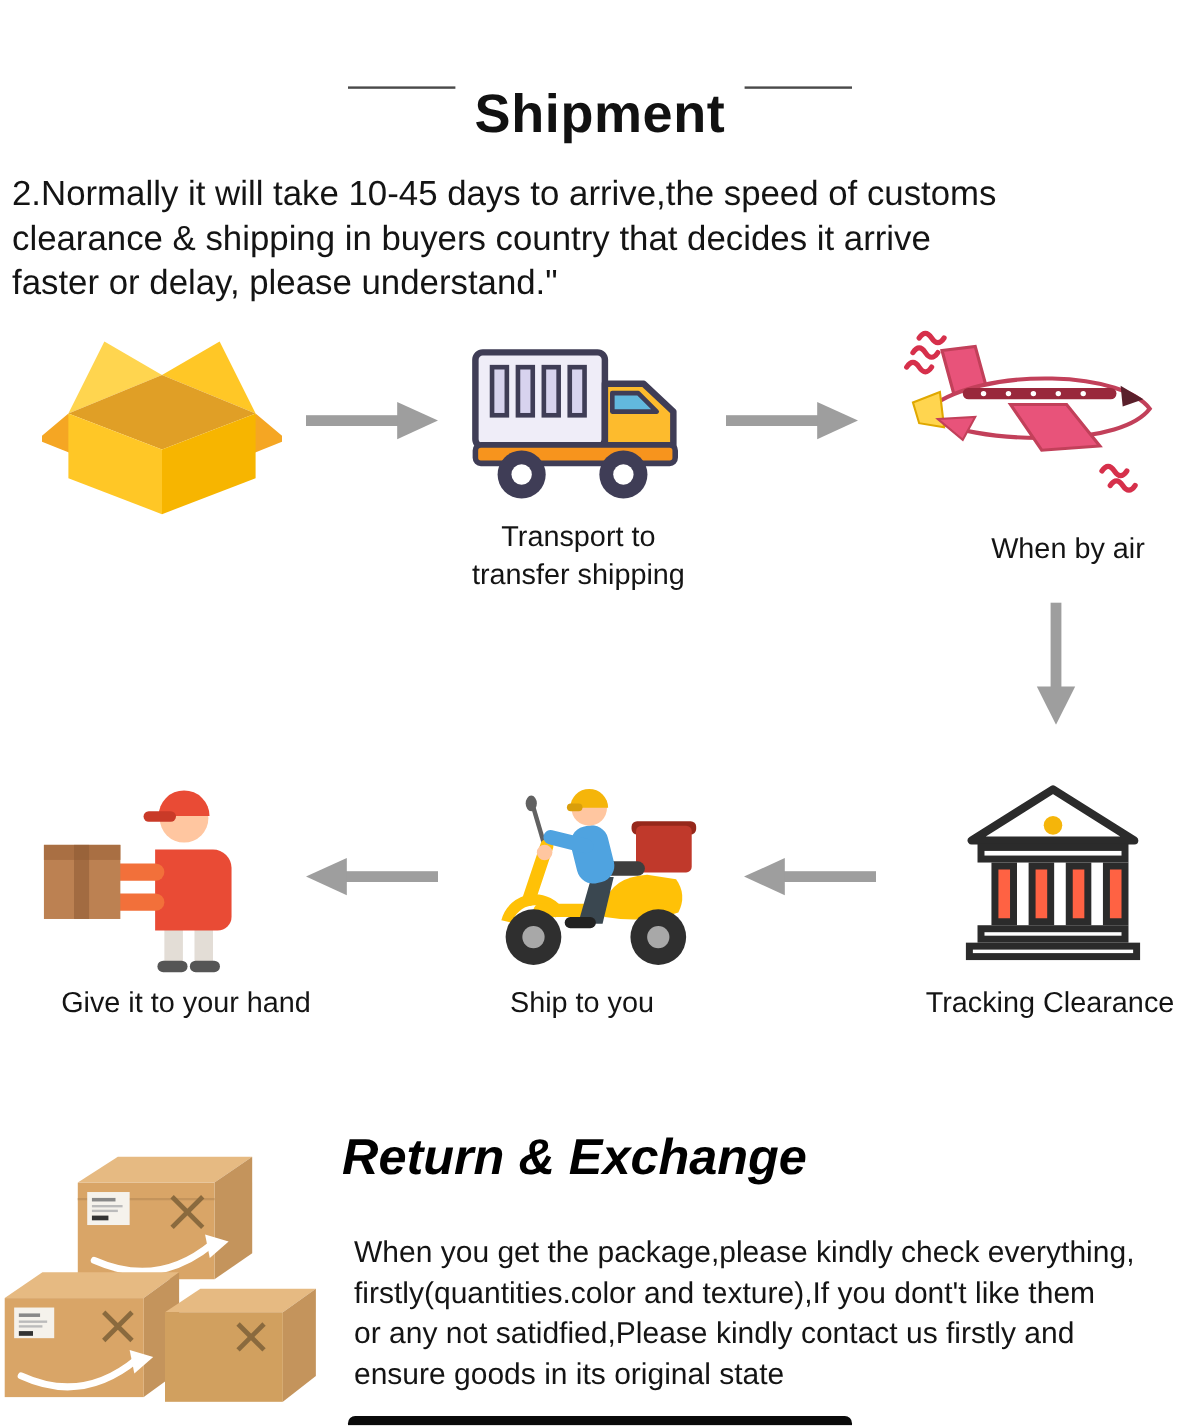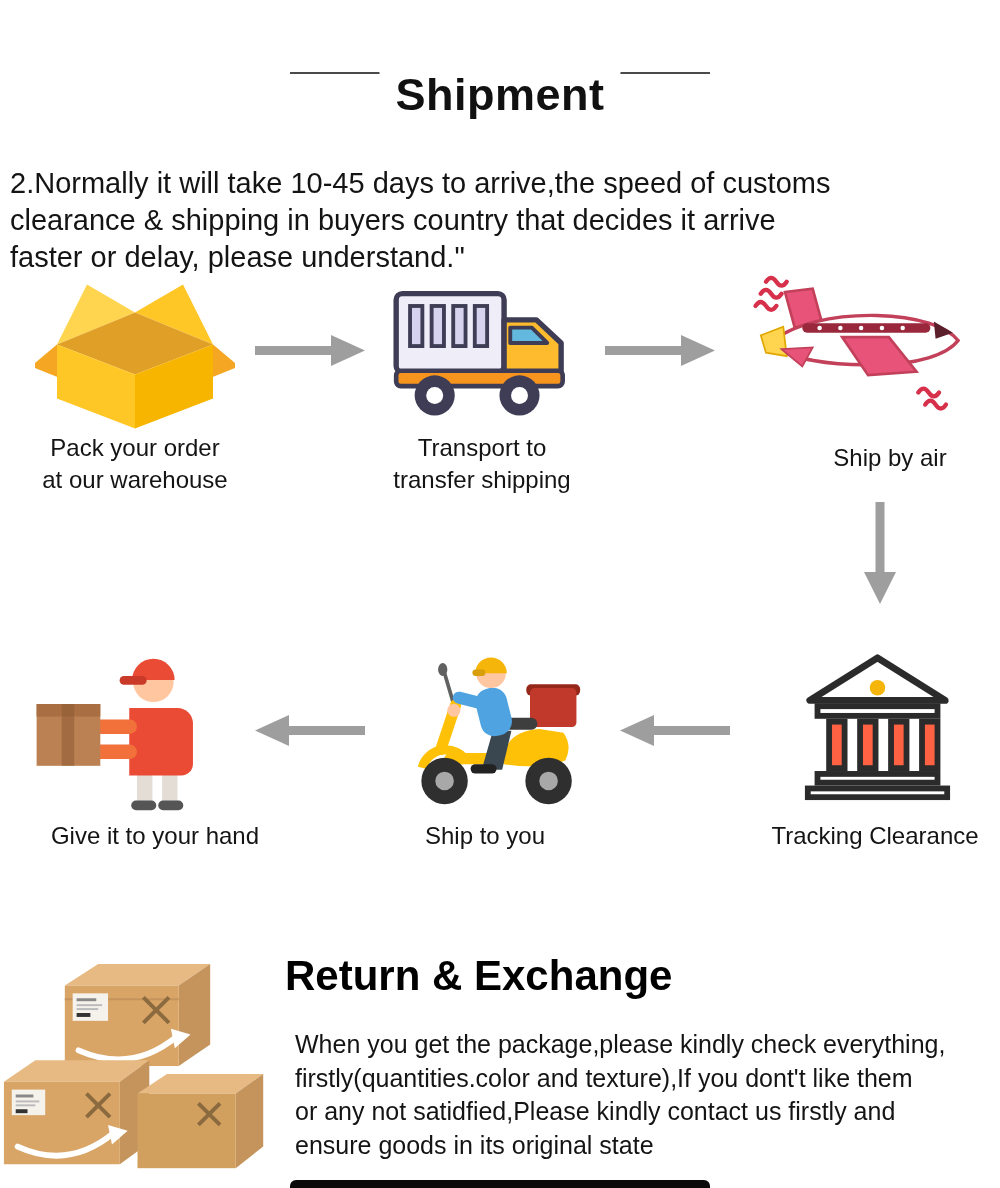--- a/index.html
+++ b/index.html
@@ -41,21 +41,21 @@
 </head>
 <body>
 
 <div class="page">
 
   <div class="abs title-block" style="left:290px; top:24px; width:420px; height:52px;">
     <div class="abs underline" style="left:0; right:0; bottom:2px;"></div>
     <span class="main-title abs" style="left:50%; transform:translateX(-50%); top:-2px;margin-top:47px;">Shipment</span>
   </div>
 
-  <div class="abs note preline" style="left:10px; top:165px; width:980px;">2.Normally it will take 10-45 days to arrive,the speed of customs
+  <div class="abs note preline" style="left:10px; top:144px; width:980px;">2.Normally it will take 10-45 days to arrive,the speed of customs
 clearance &amp; shipping in buyers country that decides it arrive
 faster or delay, please understand."</div>
 
   <div class="abs" style="left:0; top:260px; width:1000px; height:240px;">
 
     <span class="abs" style="left:35px; top:15px; width:200px; height:158px;">
       <svg viewBox="0 0 200 155" width="200" height="158">
         <polygon points="22,68 52,8 100,36" fill="#FFD54F"></polygon>
         <polygon points="100,36 148,8 178,68" fill="#FFC726"></polygon>
         <polygon points="22,68 100,36 178,68 100,98" fill="#E09F26"></polygon>
@@ -112,25 +112,23 @@
         <circle cx="164" cy="67.5" r="2.6" fill="#fff"></circle>
         <circle cx="188" cy="67.5" r="2.6" fill="#fff"></circle>
         <polygon points="224,60 246,73 226,80" fill="#5A1F2B"></polygon>
         <polygon points="48,92 84,90 72,112" fill="#E8537A" stroke="#C2405A" stroke-width="2"></polygon>
         <polygon points="118,78 172,78 204,118 148,122" fill="#E8537A" stroke="#C2405A" stroke-width="3"></polygon>
         <path d="M206,142 q6,-9 12,0 t12,0" stroke="#D6304B" stroke-width="5" fill="none" stroke-linecap="round"></path>
         <path d="M214,156 q6,-9 12,0 t12,0" stroke="#D6304B" stroke-width="5" fill="none" stroke-linecap="round"></path>
       </svg>
     </span>
 
-    <div class="abs step-label preline" style="left:20px; top:172px; width:230px;">Pack your order
-at our warehouse</div>
     <div class="abs step-label preline" style="left:372px; top:172px; width:220px;">Transport to
 transfer shipping</div>
-    <div class="abs step-label" style="left:780px; top:182px; width:220px;">Ship by air</div>
+    <div class="abs step-label" style="left:780px; top:182px; width:220px;">When by air</div>
   </div>
 
   <span class="abs" style="left:861px; top:502px; width:38px; height:102px;">
     <svg viewBox="0 0 38 102" width="38" height="102">
       <rect x="14.5" y="0" width="9" height="74" fill="#9e9e9e"></rect>
       <polygon points="3,70 35,70 19,102" fill="#9e9e9e"></polygon>
     </svg>
   </span>
 
   <div class="abs" style="left:0; top:638px; width:1000px; height:220px;">
@@ -249,21 +247,21 @@
         <polygon points="110,174 130,180 114,194" fill="#ffffff"></polygon>
 
         <polygon points="140,142 170,122 268,122 240,142" fill="#E6BA82"></polygon>
         <polygon points="240,142 268,122 268,196 240,218" fill="#C4945C"></polygon>
         <rect x="140" y="142" width="100" height="76" fill="#D1A05F"></rect>
         <line x1="202" y1="152" x2="224" y2="174" stroke="#8A6A3E" stroke-width="4"></line>
         <line x1="224" y1="152" x2="202" y2="174" stroke="#8A6A3E" stroke-width="4"></line>
       </svg>
     </span>
 
-    <div class="abs returns-title" style="left:285px; top:12px; width:500px;">Return &amp; Exchange</div>
+    <div class="abs returns-title" style="left:285px; top:0; width:500px;font-style:italic;">Return &amp; Exchange</div>
     <div class="abs returns-body preline" style="left:295px; top:88px; width:700px;">When you get the package,please kindly check everything,
 firstly(quantities.color and texture),If you dont't like them
 or any not satidfied,Please kindly contact us firstly and
  ensure goods in its original state</div>
   </div>
 
   <div class="abs next-bar" style="left:290px; top:1180px; width:420px; height:8px;"></div>
 
 </div>
 

